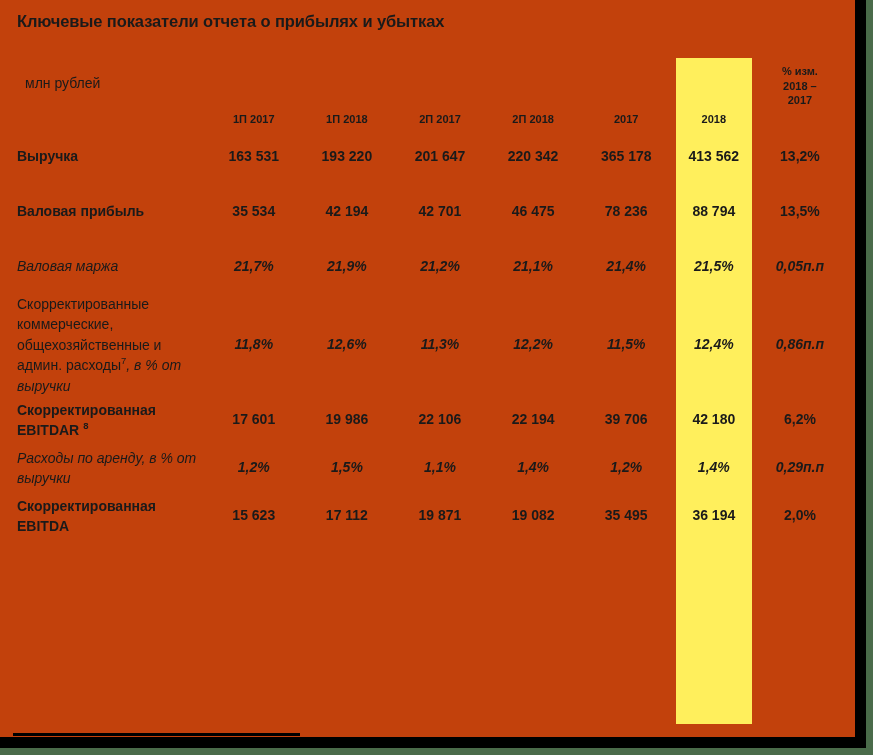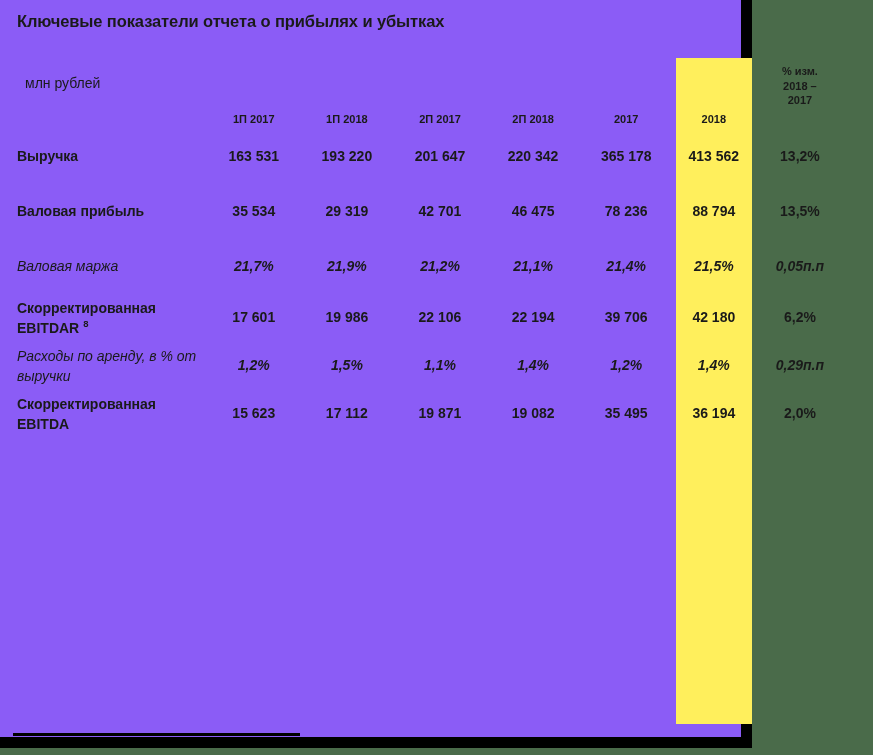--- a/index.html
+++ b/index.html
@@ -13,23 +13,23 @@
     overflow: hidden;
     font-family: "Liberation Sans", sans-serif;
     -webkit-font-smoothing: antialiased;
   }
 
   
   #slide {
     position: absolute;
     left: 0;
     top: 0;
-    width: 752px;
+    width: 866px;
     height: 748px;
-    background: #8b5cf6;
+    background: #c2410c;
     box-sizing: border-box;
     border-right: 11px solid #000000;
     border-bottom: 11px solid #000000;
   }
   #green-right {
     position: absolute;
     left: 866px;
     top: 0;
     width: 7px;
     height: 755px;
@@ -221,40 +221,50 @@
           <td class="val bold">201 647</td>
           <td class="val bold">220 342</td>
           <td class="val bold">365 178</td>
           <td class="val bold">413 562</td>
           <td class="val bold">13,2%</td>
         </tr>
 
         <tr class="r-std">
           <td class="label bold">Валовая прибыль</td>
           <td class="val bold">35 534</td>
-          <td class="val bold">29 319</td>
+          <td class="val bold">42 194</td>
           <td class="val bold">42 701</td>
           <td class="val bold">46 475</td>
           <td class="val bold">78 236</td>
           <td class="val bold">88 794</td>
           <td class="val bold">13,5%</td>
         </tr>
 
         <tr class="r-std">
           <td class="label ital">Валовая маржа</td>
           <td class="val ital">21,7%</td>
           <td class="val ital">21,9%</td>
           <td class="val ital">21,2%</td>
           <td class="val ital">21,1%</td>
           <td class="val ital">21,4%</td>
           <td class="val ital">21,5%</td>
           <td class="val ital">0,05п.п</td>
         </tr>
 
 
+        <tr class="r-tall">
+          <td class="label reg"><span>Скорректированные коммерческие, общехозяйственные и админ. расходы</span><sup>7</sup><em>, в % от выручки</em></td>
+          <td class="val ital">11,8%</td>
+          <td class="val ital">12,6%</td>
+          <td class="val ital">11,3%</td>
+          <td class="val ital">12,2%</td>
+          <td class="val ital">11,5%</td>
+          <td class="val ital">12,4%</td>
+          <td class="val ital">0,86п.п</td>
+        </tr>
 
         <tr class="r-sm">
           <td class="label bold"><span>Скорректированная EBITDAR</span><span class="sp"> </span><sup>8</sup></td>
           <td class="val bold">17 601</td>
           <td class="val bold">19 986</td>
           <td class="val bold">22 106</td>
           <td class="val bold">22 194</td>
           <td class="val bold">39 706</td>
           <td class="val bold">42 180</td>
           <td class="val bold">6,2%</td>

